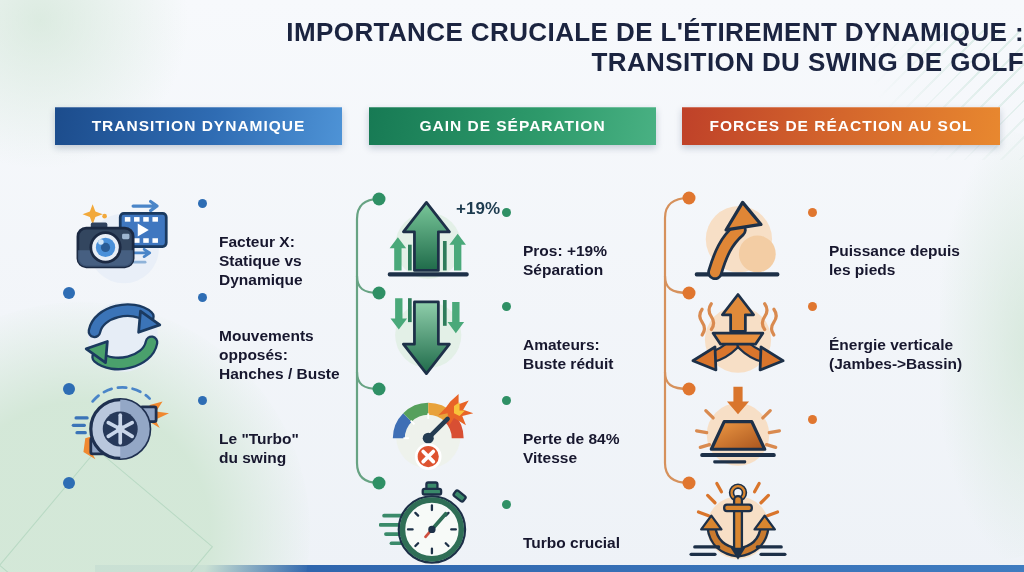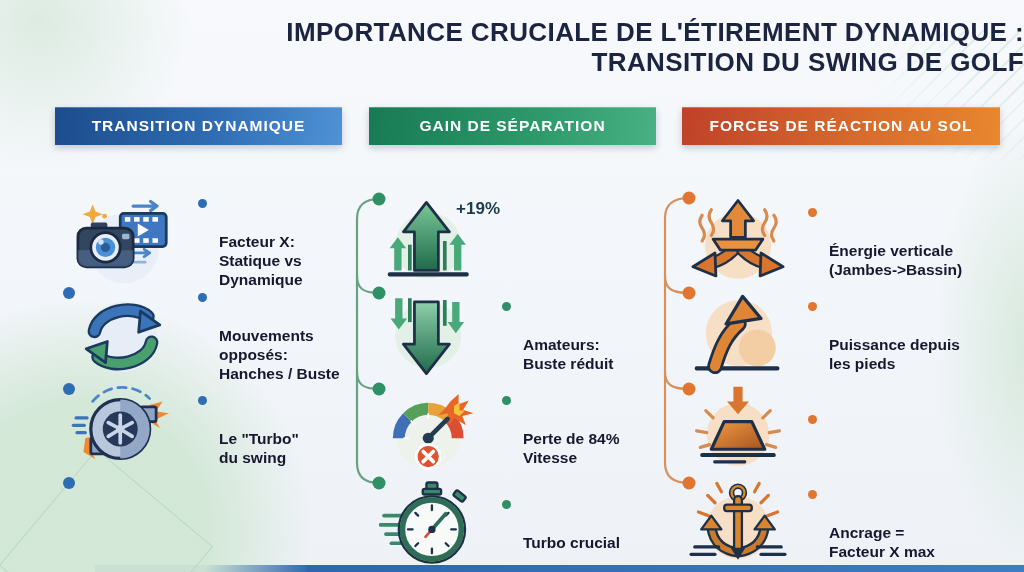--- a/index.html
+++ b/index.html
@@ -217,20 +217,25 @@
           </defs>
           <circle cx="52" cy="55" r="36" fill="#e3f0e7"></circle>
           <rect x="30" y="54" width="4" height="28" fill="#2e7d5b"></rect>
           <rect x="68" y="50" width="4" height="32" fill="#2e7d5b"></rect>
           <polygon points="19,46 28,58 23,58 23,82 15,82 15,58 10,58" fill="#4aa97a"></polygon>
           <polygon points="84,42 93,54 88,54 88,82 80,82 80,54 75,54" fill="#4aa97a"></polygon>
           <polygon points="50,8 75,40 63,40 63,82 37,82 37,40 25,40" fill="url(#gup)" stroke="#1d3048" stroke-width="3" stroke-linejoin="round"></polygon>
           <rect x="8" y="84" width="88" height="4.5" rx="2" fill="#1d3048"></rect>
         </svg>
       </div>
+      <div class="txt">
+        <span class="bullet b-green"></span>
+        <span>Pros: +19%
+Séparation</span>
+      </div>
     </div>
 
     <div class="row">
       <div class="iconwrap">
         <svg viewBox="0 0 110 100">
           <defs>
             <linearGradient id="gdn" x1="0" y1="0" x2="0" y2="1">
               <stop offset="0" stop-color="#8fceab"></stop>
                 <stop offset="1" stop-color="#1f6b4a"></stop>
             </linearGradient>
@@ -315,20 +320,38 @@
         <span>Turbo crucial</span>
       </div>
     </div>
   </div>
 
   <div class="col col-3">
 
     <div class="row">
       <div class="iconwrap">
         <svg viewBox="0 0 110 100">
+          <circle cx="56" cy="48" r="36" fill="#f7dfc6"></circle>
+          <circle cx="76" cy="64" r="20" fill="#f3cda4"></circle>
+          <rect x="8" y="84" width="92" height="4.5" rx="2" fill="#1d3048"></rect>
+          <path d="M30 84 C36 64 42 50 56 38" fill="none" stroke="#1d3048" stroke-width="17" stroke-linecap="round"></path>
+          <path d="M30 84 C36 64 42 50 56 38" fill="none" stroke="#df8636" stroke-width="11" stroke-linecap="round"></path>
+          <polygon points="60,8 80,32 42,38" fill="#df8636" stroke="#1d3048" stroke-width="3.5" stroke-linejoin="round"></polygon>
+        </svg>
+      </div>
+      <div class="txt">
+        <span class="bullet b-orange"></span>
+        <span>Puissance depuis
+les pieds</span>
+      </div>
+    </div>
+
+    <div class="row">
+      <div class="iconwrap">
+        <svg viewBox="0 0 110 100">
           <circle cx="55" cy="55" r="36" fill="#f7dfc6"></circle>
           <g stroke="#d98a4f" stroke-width="3.5" fill="none" stroke-linecap="round">
             <path d="M16 22 q-5 7 0 14 q5 7 0 14"></path>
             <path d="M26 16 q-5 7 0 14 q5 7 0 14"></path>
             <path d="M84 16 q5 7 0 14 q-5 7 0 14"></path>
             <path d="M94 22 q5 7 0 14 q-5 7 0 14"></path>
           </g>
           <polygon points="55,6 72,28 63,28 63,46 47,46 47,28 38,28" fill="#e08a3a" stroke="#1d3048" stroke-width="3" stroke-linejoin="round"></polygon>
           <path d="M50 60 C42 68 34 72 26 74" fill="none" stroke="#1d3048" stroke-width="14" stroke-linecap="round"></path>
           <path d="M50 60 C42 68 34 72 26 74" fill="none" stroke="#d9752c" stroke-width="9" stroke-linecap="round"></path>
@@ -336,38 +359,20 @@
           <path d="M60 60 C68 68 76 72 84 74" fill="none" stroke="#1d3048" stroke-width="14" stroke-linecap="round"></path>
           <path d="M60 60 C68 68 76 72 84 74" fill="none" stroke="#d9752c" stroke-width="9" stroke-linecap="round"></path>
           <polygon points="104,78 80,63 79,88" fill="#d9752c" stroke="#1d3048" stroke-width="3" stroke-linejoin="round"></polygon>
           <polygon points="28,48 82,48 74,60 36,60" fill="#e8913f" stroke="#1d3048" stroke-width="3" stroke-linejoin="round"></polygon>
         </svg>
       </div>
       <div class="txt">
         <span class="bullet b-orange"></span>
         <span>Énergie verticale
 (Jambes-&gt;Bassin)</span>
-      </div>
-    </div>
-
-    <div class="row">
-      <div class="iconwrap">
-        <svg viewBox="0 0 110 100">
-          <circle cx="56" cy="48" r="36" fill="#f7dfc6"></circle>
-          <circle cx="76" cy="64" r="20" fill="#f3cda4"></circle>
-          <rect x="8" y="84" width="92" height="4.5" rx="2" fill="#1d3048"></rect>
-          <path d="M30 84 C36 64 42 50 56 38" fill="none" stroke="#1d3048" stroke-width="17" stroke-linecap="round"></path>
-          <path d="M30 84 C36 64 42 50 56 38" fill="none" stroke="#df8636" stroke-width="11" stroke-linecap="round"></path>
-          <polygon points="60,8 80,32 42,38" fill="#df8636" stroke="#1d3048" stroke-width="3.5" stroke-linejoin="round"></polygon>
-        </svg>
-      </div>
-      <div class="txt">
-        <span class="bullet b-orange"></span>
-        <span>Puissance depuis
-les pieds</span>
       </div>
     </div>
 
     <div class="row">
       <div class="iconwrap">
         <svg viewBox="0 0 110 100">
           <defs>
             <linearGradient id="plat" x1="0" y1="0" x2="1" y2="1">
               <stop offset="0" stop-color="#ef9a45"></stop>
                 <stop offset="1" stop-color="#a8541d"></stop>
@@ -416,21 +421,16 @@
           <polygon points="55,90 47,77 63,77" fill="#1d3048"></polygon>
           <rect x="40" y="30" width="30" height="7" rx="3" fill="#d9862f" stroke="#1d3048" stroke-width="2.5"></rect>
           <g stroke="#1d3048" stroke-width="3.5" stroke-linecap="round">
             <line x1="8" y1="76" x2="34" y2="76"></line>
               <line x1="4" y1="84" x2="30" y2="84"></line>
             <line x1="76" y1="76" x2="102" y2="76"></line>
               <line x1="80" y1="84" x2="106" y2="84"></line>
           </g>
         </svg>
       </div>
-      <div class="txt">
-        <span class="bullet b-orange"></span>
-        <span>Ancrage =
-Facteur X max</span>
-      </div>
     </div>
   </div>
 
 </div>
 
 </body></html>

